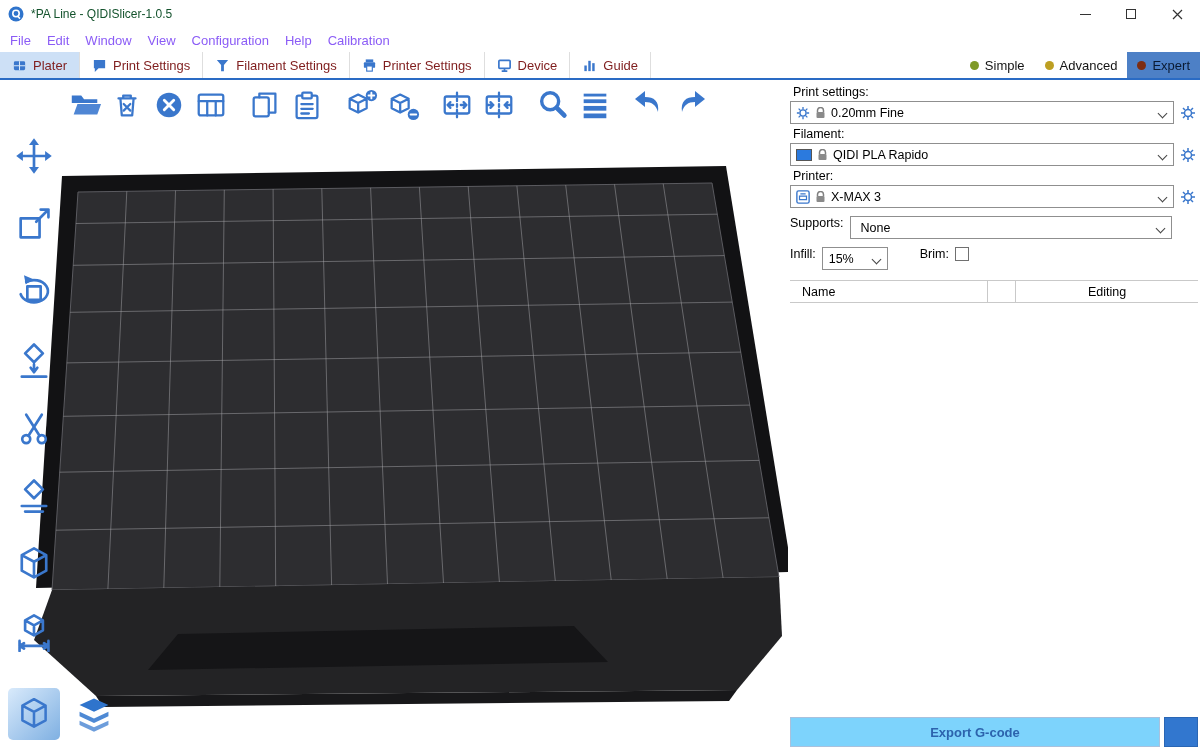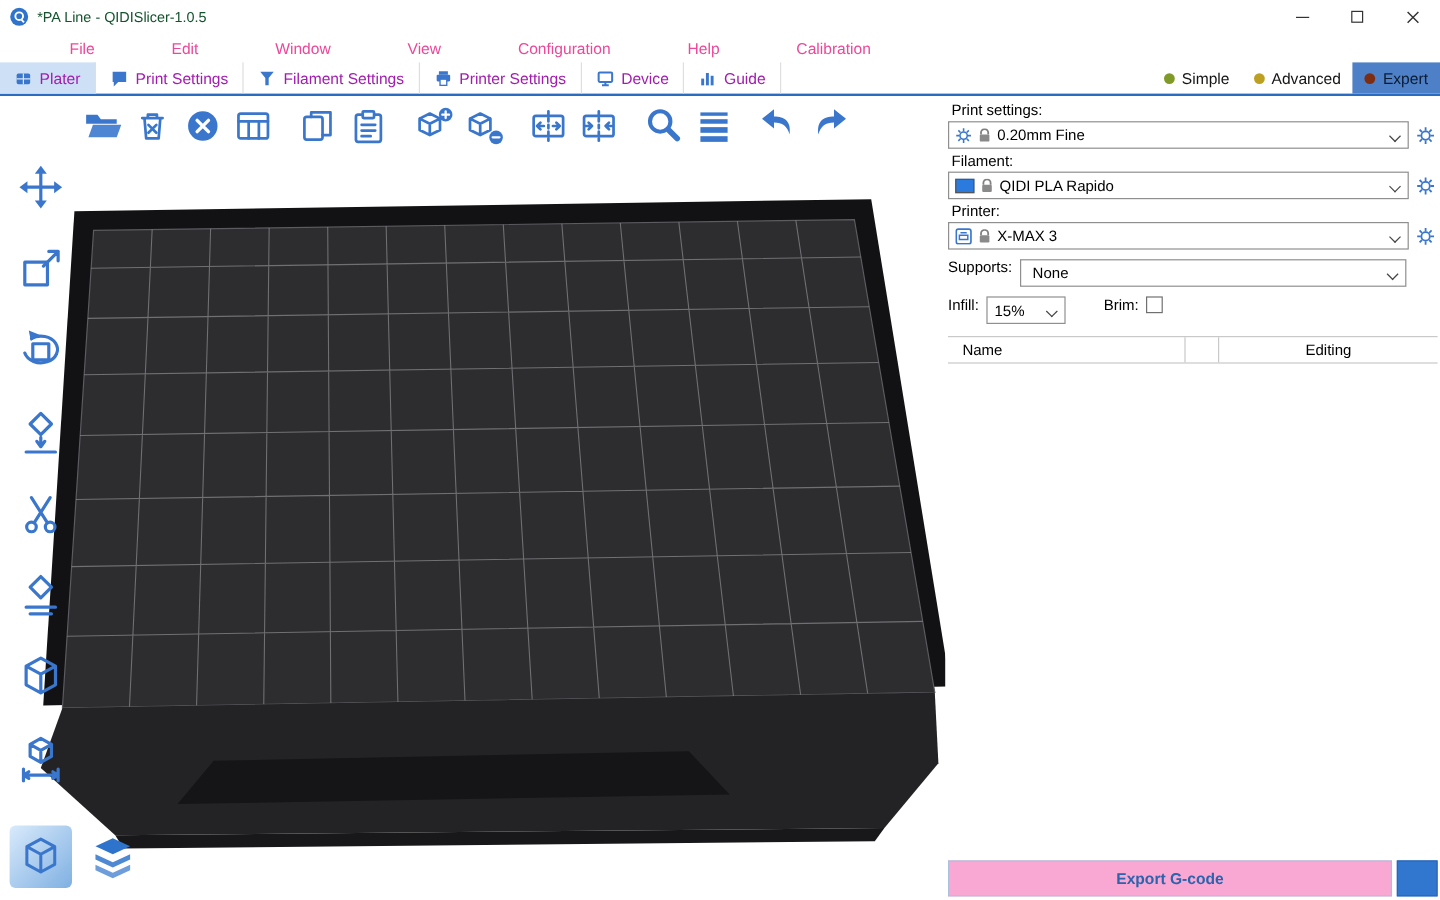--- a/index.html
+++ b/index.html
@@ -11,25 +11,25 @@
   .titlebar { height:28px; display:flex; align-items:center; padding-left:8px; background:#fff; }
   .app-icon { width:16px; height:16px; margin-right:7px; display:flex; }
   .title { font-size:12px; color:#14532d; }
   .win-controls { margin-left:auto; display:flex; height:28px; }
   .win-btn { width:46px; height:28px; display:flex; align-items:center; justify-content:center; }
   .glyph-min { width:11px; border-top:1px solid #333; }
   .glyph-max { width:10px; height:10px; border:1px solid #333; }
 
   
   .menubar { height:24px; display:flex; align-items:center; padding-left:2px; background:#fff; }
-  .menu-item { padding:0 8px; font-size:13px; color:#ec4899;margin-left:48px; }
+  .menu-item { padding:0 8px; font-size:13px; color:#8b5cf6; }
 
   
   .tabbar { height:28px; display:flex; align-items:stretch; border-bottom:2px solid #2a6bc4; background:#fff; }
-  .tab { display:flex; align-items:center; gap:6px; padding:0 12px; border-right:1px solid #dedede; font-size:13px; color:#a21caf; }
+  .tab { display:flex; align-items:center; gap:6px; padding:0 12px; border-right:1px solid #dedede; font-size:13px; color:#7f1d1d; }
   .tab.active { background:#cde0f6; }
   .modes { margin-left:auto; display:flex; }
   .mode { display:flex; align-items:center; gap:6px; padding:0 10px; font-size:13px; color:#141414; }
   .mode.active { background:#4d80c6; color:#0a1a33; }
   .dot { width:9px; height:9px; border-radius:50%; }
 
   
   .viewport { position:absolute; left:0; top:80px; width:788px; height:670px; background:#fff; overflow:hidden; }
   #scene { position:absolute; left:0; top:0; }
   #plate-grid path { stroke:#a7a8ac; stroke-width:0.9; opacity:0.55; fill:none; }
@@ -53,21 +53,21 @@
   .gear-btn { width:20px; height:22px; display:flex; align-items:center; justify-content:center; background:none; border:none; }
   .swatch { width:16px; height:12px; border:1px solid #555; }
   .inline-row { display:flex; margin-top:8px; gap:6px; }
   .spacer20 { width:20px; }
   .list-header { display:flex; margin-top:10px; height:23px; border-top:1px solid #c9c9c9; border-bottom:1px solid #c9c9c9; font-size:12.5px; color:#000; align-items:center; }
   .col-name { width:198px; padding-left:12px; border-right:1px solid #c9c9c9; height:100%; display:flex; align-items:center; }
   .col-mini { width:28px; border-right:1px solid #c9c9c9; height:100%; }
   .col-editing { flex:1; display:flex; justify-content:center; align-items:center; height:100%; }
   .object-list { position:absolute; left:2px; right:2px; top:310px; bottom:38px; background:#fff; }
   .export-row { position:absolute; left:2px; right:2px; bottom:3px; display:flex; gap:4px; }
-  .export-btn { flex:1; height:30px; background:#f9a8d4; border:1px solid #a9c1dd; color:#2c63ad; font-weight:bold; font-size:13px; font-family:inherit; }
+  .export-btn { flex:1; height:30px; background:#7dd3fc; border:1px solid #a9c1dd; color:#2c63ad; font-weight:bold; font-size:13px; font-family:inherit; }
   .export-sq { width:34px; height:30px; background:#3277cf; border:1px solid #2a66b4; }
 </style>
 </head>
 <body>
 
 <div class="app">
 
   <div class="titlebar">
     <span class="app-icon">
       <svg width="16" height="16" viewBox="0 0 16 16">

